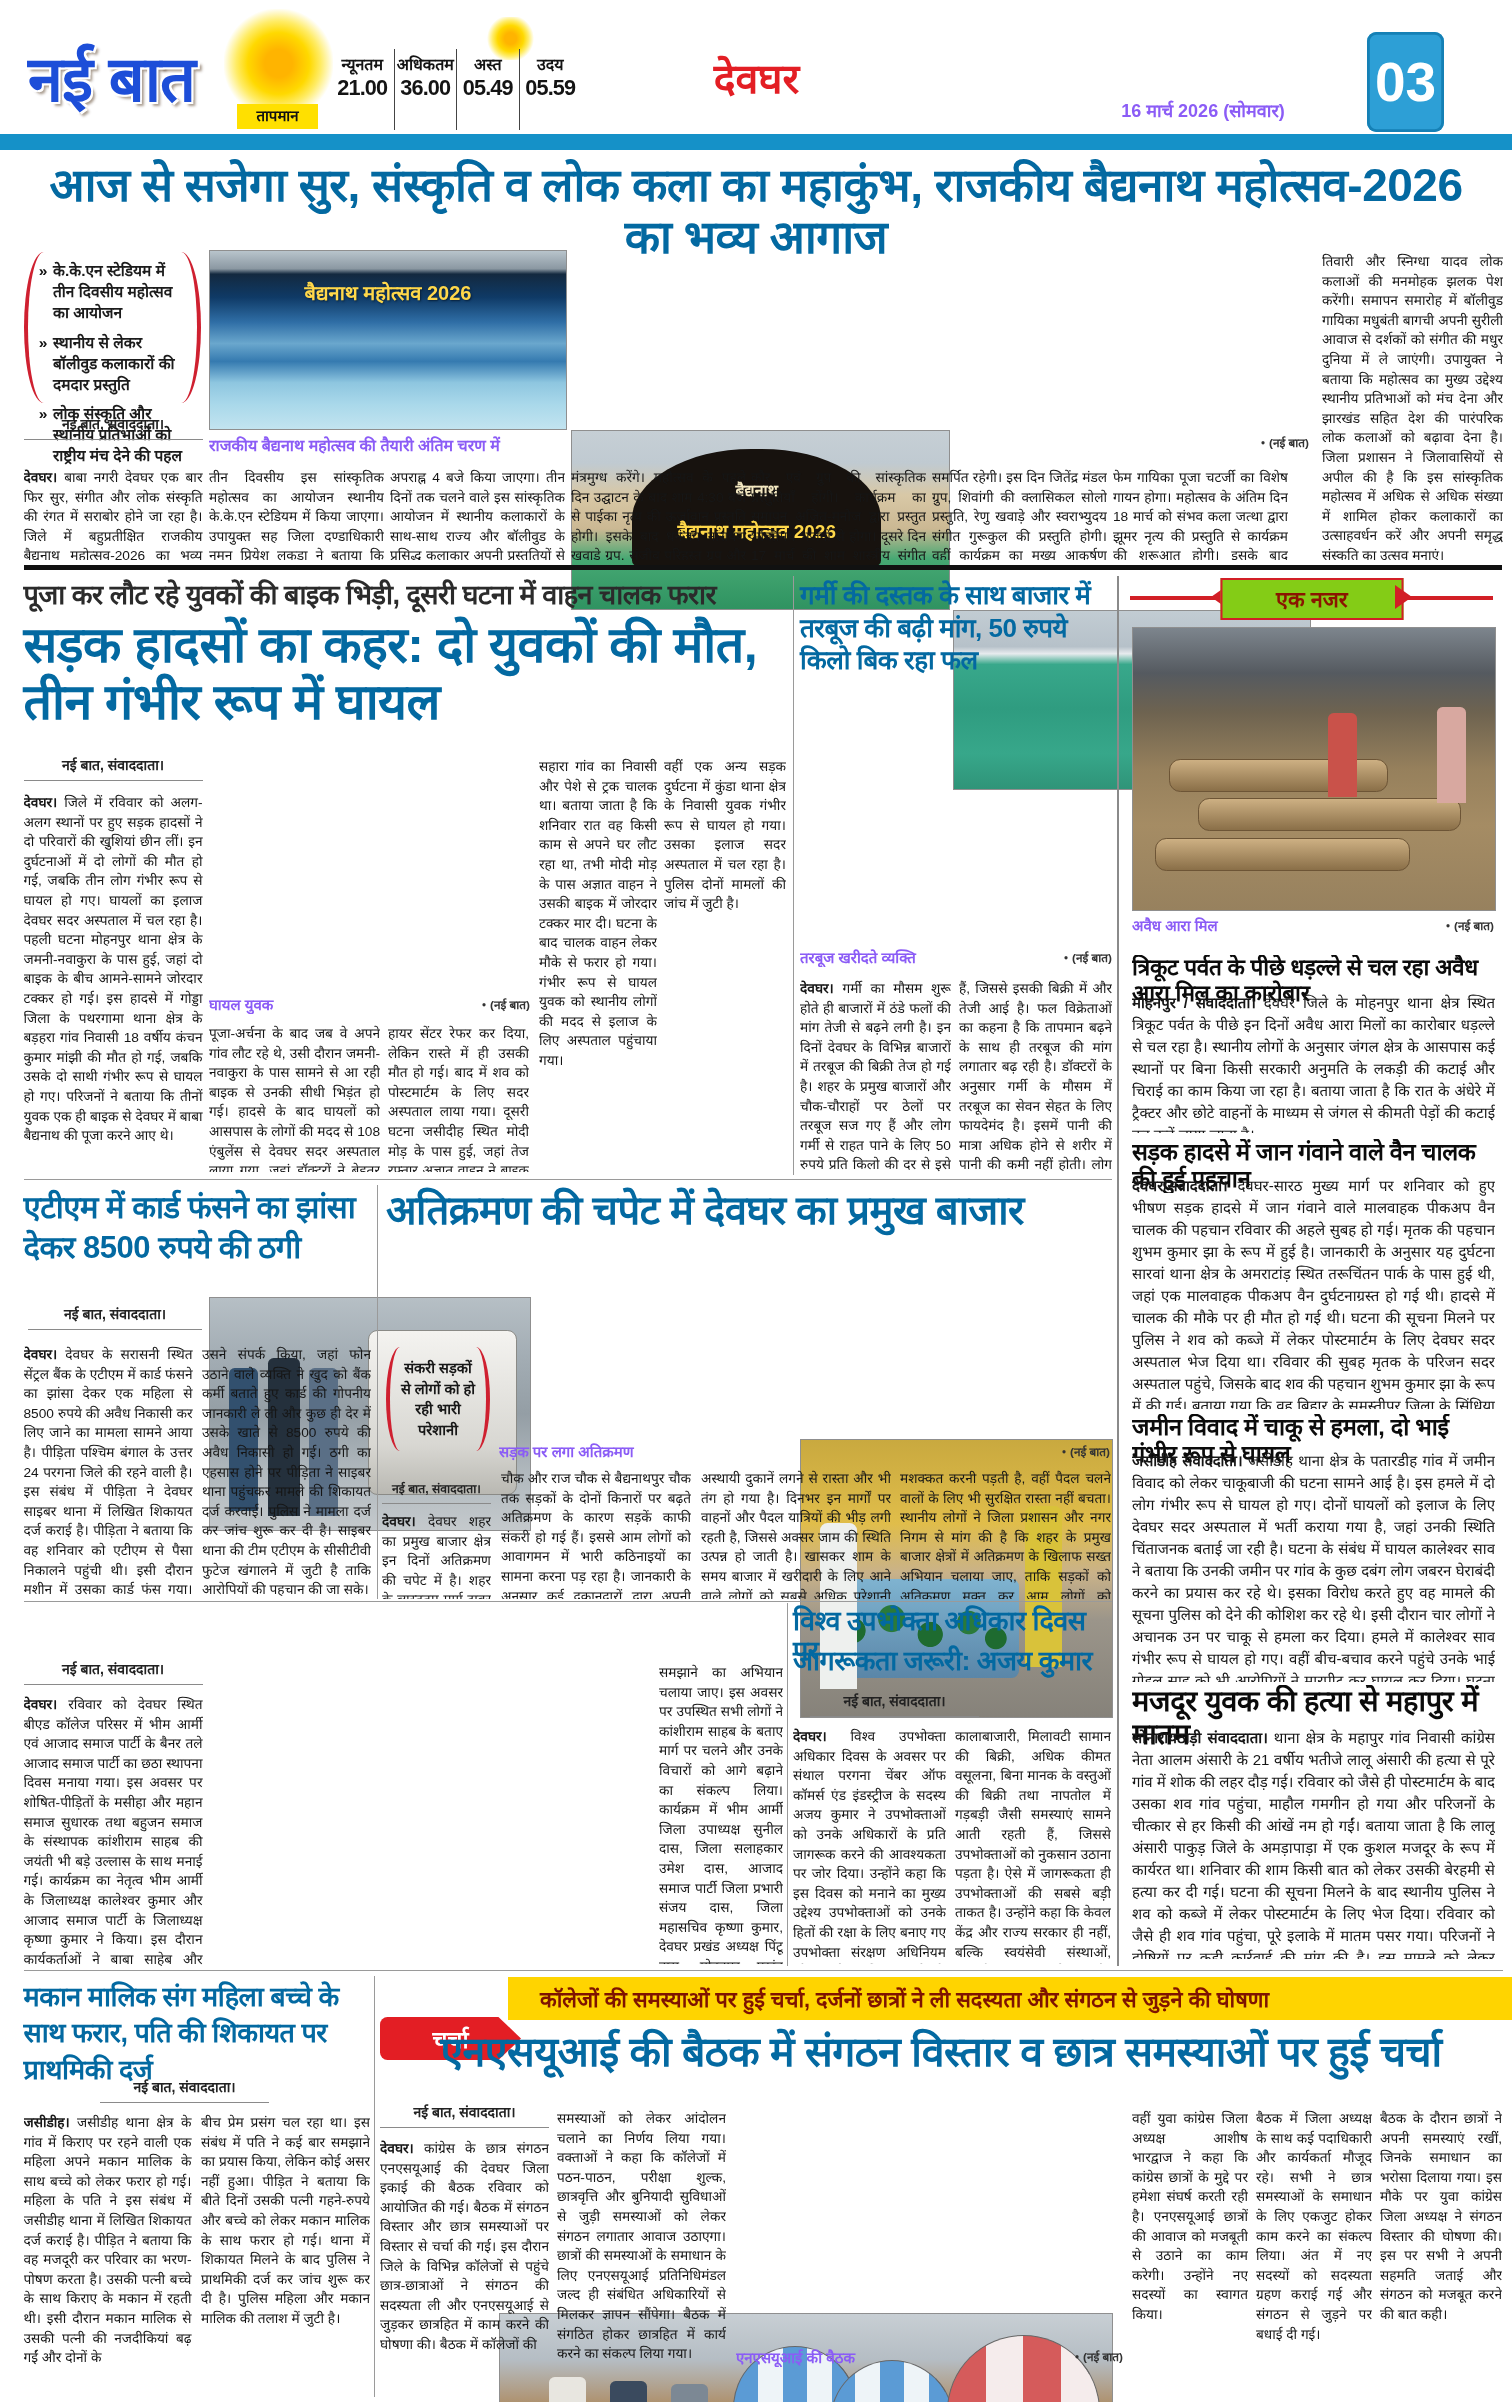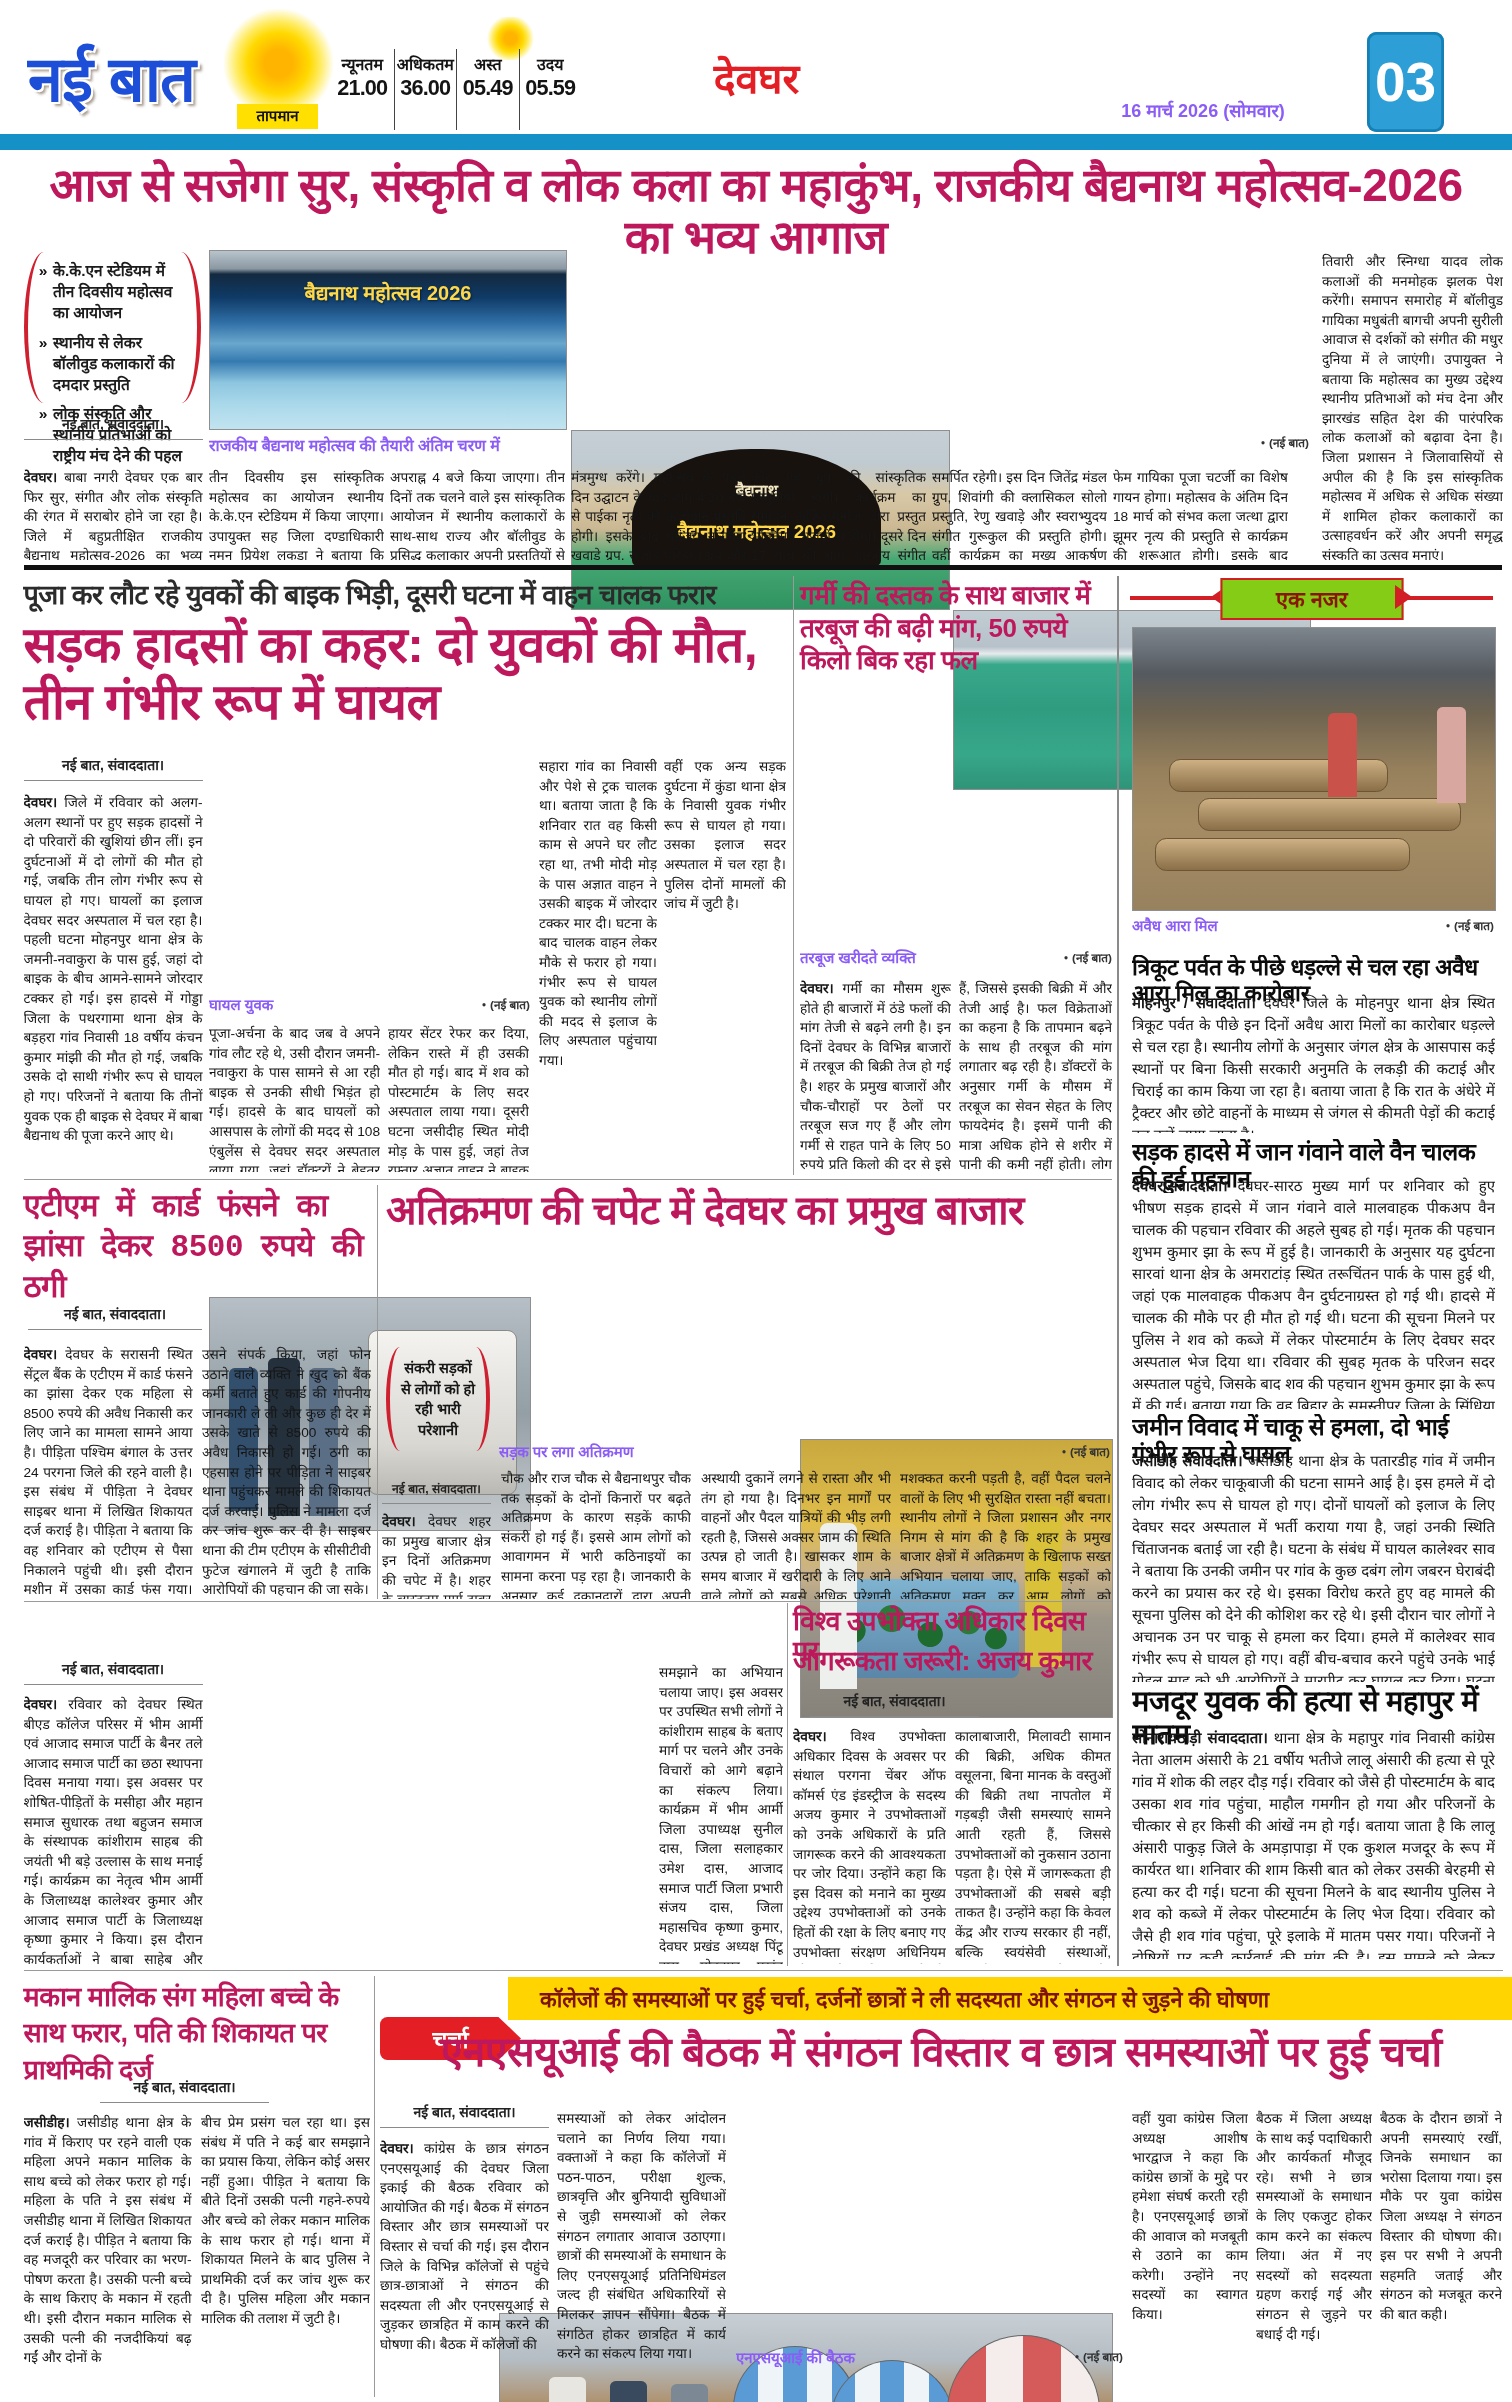--- a/index.html
+++ b/index.html
@@ -1,19 +1,19 @@
 <!DOCTYPE html>
 <html style="font-size:15px"><head>
 <meta charset="utf-8">
 <style>
   html,body{margin:0;padding:0;background:#e9e9e9;}
   .page{position:relative;width:1512px;height:2402px;background:#fff;margin:0 auto;
         font-family:"Liberation Sans","DejaVu Sans",sans-serif;color:#141414;overflow:hidden;}
   .abs{position:absolute;}
-  .hl{font-weight:bold;color:#be185d;line-height:1.12;letter-spacing:-0.5px;}
+  .hl{font-weight:bold;color:#0369a1;line-height:1.12;letter-spacing:-0.5px;}
   .bcol{font-size:13.7px;line-height:1.43;text-align:justify;color:#161616;overflow:hidden;}
   .dl{font-weight:bold;}
   .byline{font-size:14px;font-weight:bold;text-align:center;color:#222;
           border-bottom:0.9px solid #8a8a8a;padding-bottom:5.6px;overflow:hidden;white-space:nowrap;}
   .cap{font-size:15px;font-weight:bold;color:#8b5cf6;overflow:hidden;}
   .credit{font-size:11.8px;font-weight:bold;color:#333;text-align:right;}
   .dot::before{content:"●";font-size:7.5px;vertical-align:1.9px;margin-right:3.8px;}
   .photo{position:relative;overflow:hidden;border:0.9px solid #8f8f8f;}
   .rule{background:#111;}
   .hairline{background:#9a9a9a;}
@@ -216,21 +216,21 @@
     <div class="serifcol" style="position:absolute;left:13px;top:599px;width:363px;height:234px;"><b class="dl">देवघर/संवाददाता। </b><span>देवघर-सारठ मुख्य मार्ग पर शनिवार को हुए भीषण सड़क हादसे में जान गंवाने वाले मालवाहक पीकअप वैन चालक की पहचान रविवार की अहले सुबह हो गई। मृतक की पहचान शुभम कुमार झा के रूप में हुई है। जानकारी के अनुसार यह दुर्घटना सारवां थाना क्षेत्र के अमराटांड़ स्थित तरूचिंतन पार्क के पास हुई थी, जहां एक मालवाहक पीकअप वैन दुर्घटनाग्रस्त हो गई थी। हादसे में चालक की मौके पर ही मौत हो गई थी। घटना की सूचना मिलने पर पुलिस ने शव को कब्जे में लेकर पोस्टमार्टम के लिए देवघर सदर अस्पताल भेज दिया था। रविवार की सुबह मृतक के परिजन सदर अस्पताल पहुंचे, जिसके बाद शव की पहचान शुभम कुमार झा के रूप में की गई। बताया गया कि वह बिहार के समस्तीपुर जिला के सिंधिया थाना क्षेत्र के केनामोरबारा गांव का रहने वाला था। परिजनों ने बताया कि शुभम चितरंजन में रहकर मालवाहक पीकअप वैन चलाने का काम करता था और इसी सिलसिले में वह देवघर की ओर आया हुआ था। हादसे की खबर मिलते ही परिवार में कोहराम मच गया। पुलिस ने पोस्टमार्टम की प्रक्रिया पूरी कर शव परिजनों को सौंप दिया है। वहीं घटना को लेकर आगे की जांच की जा रही है।</span></div>
 
     <div class="ek-h" style="position:absolute;left:13px;top:838px;width:363px;font-size:23.5px;">जमीन विवाद में चाकू से हमला, दो भाई गंभीर रूप से घायल</div>
     <div class="serifcol" style="position:absolute;left:13px;top:874px;width:363px;height:232px;"><b class="dl">जसीडीह संवाददाता। </b><span>जसीडीह थाना क्षेत्र के पतारडीह गांव में जमीन विवाद को लेकर चाकूबाजी की घटना सामने आई है। इस हमले में दो लोग गंभीर रूप से घायल हो गए। दोनों घायलों को इलाज के लिए देवघर सदर अस्पताल में भर्ती कराया गया है, जहां उनकी स्थिति चिंताजनक बताई जा रही है। घटना के संबंध में घायल कालेश्वर साव ने बताया कि उनकी जमीन पर गांव के कुछ दबंग लोग जबरन घेराबंदी करने का प्रयास कर रहे थे। इसका विरोध करते हुए वह मामले की सूचना पुलिस को देने की कोशिश कर रहे थे। इसी दौरान चार लोगों ने अचानक उन पर चाकू से हमला कर दिया। हमले में कालेश्वर साव गंभीर रूप से घायल हो गए। वहीं बीच-बचाव करने पहुंचे उनके भाई गोडल साह को भी आरोपियों ने मारपीट कर घायल कर दिया। घटना के बाद स्थानीय लोगों की मदद से दोनों घायलों को इलाज के लिए देवघर सदर अस्पताल पहुंचाया गया। इधर घटना की सूचना मिलने के बाद पुलिस मामले की जांच में जुट गई है। पुलिस का कहना है कि पूरे मामले की छानबीन की जा रही है और दोषियों के खिलाफ आवश्यक कार्रवाई की जाएगी।</span></div>
 
     <div class="ek-h" style="position:absolute;left:13px;top:1109px;width:363px;font-size:29px;">मजदूर युवक की हत्या से महापुर में मातम</div>
     <div class="serifcol" style="position:absolute;left:13px;top:1151px;width:363px;height:232px;"><b class="dl">सोनारायठाड़ी संवाददाता। </b><span>थाना क्षेत्र के महापुर गांव निवासी कांग्रेस नेता आलम अंसारी के 21 वर्षीय भतीजे लालू अंसारी की हत्या से पूरे गांव में शोक की लहर दौड़ गई। रविवार को जैसे ही पोस्टमार्टम के बाद उसका शव गांव पहुंचा, माहौल गमगीन हो गया और परिजनों के चीत्कार से हर किसी की आंखें नम हो गईं। बताया जाता है कि लालू अंसारी पाकुड़ जिले के अमड़ापाड़ा में एक कुशल मजदूर के रूप में कार्यरत था। शनिवार की शाम किसी बात को लेकर उसकी बेरहमी से हत्या कर दी गई। घटना की सूचना मिलने के बाद स्थानीय पुलिस ने शव को कब्जे में लेकर पोस्टमार्टम के लिए भेज दिया। रविवार को जैसे ही शव गांव पहुंचा, पूरे इलाके में मातम पसर गया। परिजनों ने दोषियों पर कड़ी कार्रवाई की मांग की है। इस मामले को लेकर स्थानीय पुलिस जांच में जुटी है।</span></div>
   </div>
 
   <div class="abs hairline" style="left:23.5px;top:1179px;width:1088px;height:0.9px;"></div>
-  <div class="abs hl" style="left:23.5px;top:1188px;width:350px;font-size:31px;line-height:1.3;font-family:Liberation Mono, monospace;">एटीएम में कार्ड फंसने का झांसा देकर 8500 रुपये की ठगी</div>
+  <div class="abs hl" style="left:23.5px;top:1188px;width:350px;font-size:31px;line-height:1.3;">एटीएम में कार्ड फंसने का झांसा देकर 8500 रुपये की ठगी</div>
   <div class="abs byline" style="left:28px;top:1304px;width:174px;">नई बात, संवाददाता।</div>
   <div class="abs bcol" style="left:23.5px;top:1345px;width:169px;height:252px;"><b class="dl">देवघर। </b><span>देवघर के सरासनी स्थित सेंट्रल बैंक के एटीएम में कार्ड फंसने का झांसा देकर एक महिला से 8500 रुपये की अवैध निकासी कर लिए जाने का मामला सामने आया है। पीड़िता पश्चिम बंगाल के उत्तर 24 परगना जिले की रहने वाली है। इस संबंध में पीड़िता ने देवघर साइबर थाना में लिखित शिकायत दर्ज कराई है। पीड़िता ने बताया कि वह शनिवार को एटीएम से पैसा निकालने पहुंची थी। इसी दौरान मशीन में उसका कार्ड फंस गया। एटीएम के भीतर लिखे एक नंबर पर</span></div>
   <div class="abs bcol" style="left:202px;top:1345px;width:169px;height:252px;">उसने संपर्क किया, जहां फोन उठाने वाले व्यक्ति ने खुद को बैंक कर्मी बताते हुए कार्ड की गोपनीय जानकारी ले ली और कुछ ही देर में उसके खाते से 8500 रुपये की अवैध निकासी हो गई। ठगी का एहसास होने पर पीड़िता ने साइबर थाना पहुंचकर मामले की शिकायत दर्ज करवाई। पुलिस ने मामला दर्ज कर जांच शुरू कर दी है। साइबर थाना की टीम एटीएम के सीसीटीवी फुटेज खंगालने में जुटी है ताकि आरोपियों की पहचान की जा सके।</div>
 
   <div class="abs hairline" style="left:377px;top:1185px;width:0.9px;height:414px;"></div>
 
   <div class="abs hl" style="left:386px;top:1188px;width:725px;font-size:40px;">अतिक्रमण की चपेट में देवघर का प्रमुख बाजार</div>
   <div class="abs photo ph-market" style="left:499px;top:1260px;width:612px;height:175px;">
     <div class="umb blue" style="left:38%;top:18%;"></div>
     <div class="umb blue" style="left:54%;top:26%;"></div>

